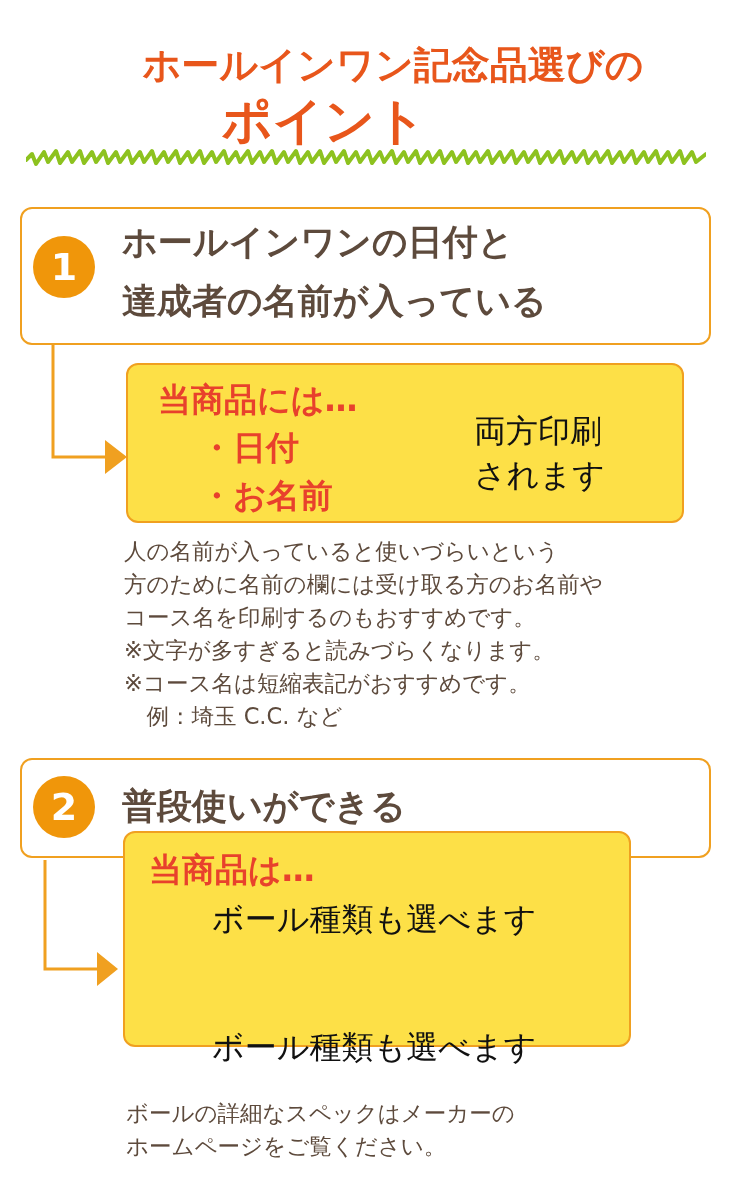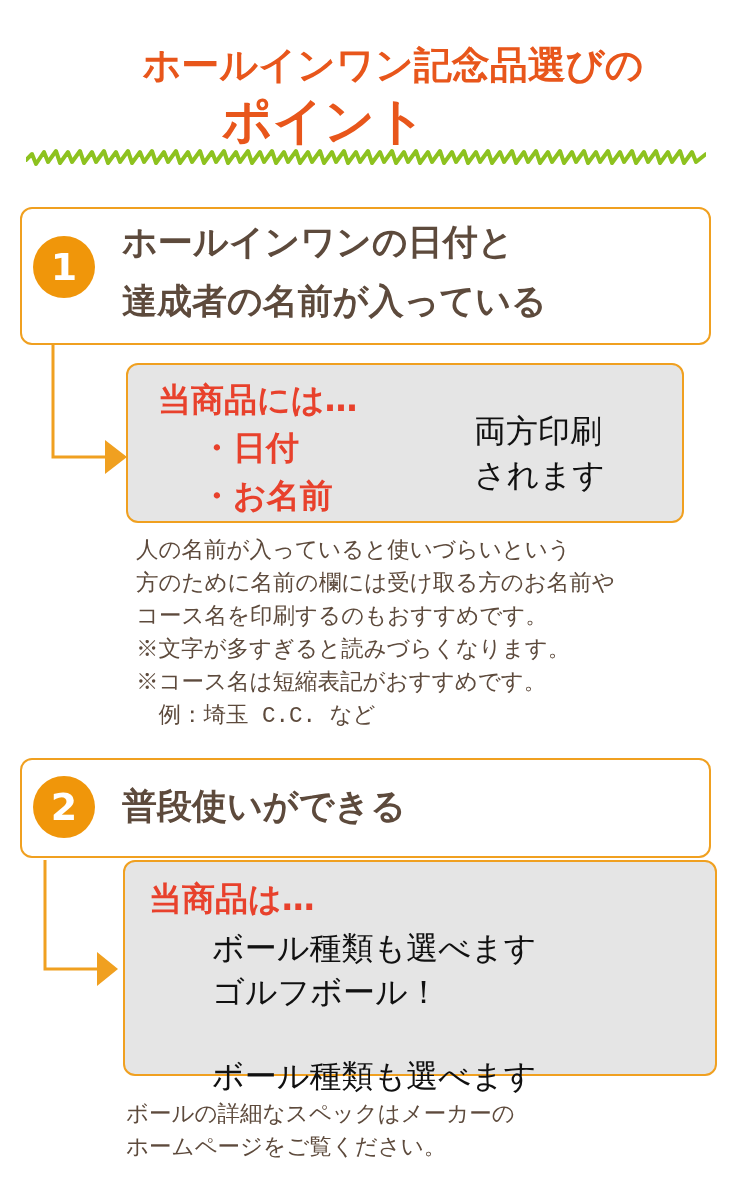--- a/index.html
+++ b/index.html
@@ -9,21 +9,21 @@
     .title-line1 { left: 0; width: 730px; top: 40px; text-align: center; font-size: 38px;
                    font-weight: bold; color: #e8561b; letter-spacing: 0px; line-height: 50px; margin-left: 28px; }
     .title-line2 { left: 0; width: 648px; top: 90px; text-align: center; font-size: 50px;
                    font-weight: bold; color: #e8561b; line-height: 62px; }
     .grass { left: 26px; top: 146px; width: 680px; height: 22px; }
     .point-box { border: 2px solid #f0a020; border-radius: 12px; background: #fff; box-sizing: border-box; }
     .badge { width: 62px; height: 62px; border-radius: 50%; background: #f0960a; color: #fff;
              font-size: 38px; font-weight: bold; text-align: center; line-height: 62px;
              font-family: "DejaVu Sans", sans-serif; }
     .point-title { color: #5d4a3c; font-weight: bold; font-size: 35px; line-height: 52px; }
-    .sub-box { border: 2px solid #f0a020; border-radius: 12px; background: #e5e5e5; box-sizing: border-box; }
+    .sub-box { border: 2px solid #f0a020; border-radius: 12px; background: #fde047; box-sizing: border-box; }
     .red { color: #e8412c; font-weight: bold; }
     .black { color: #111; }
     .note { color: #5d4a3c; font-size: 22.5px; line-height: 33px; }
     .connector { position: absolute; }
   </style>
 </head>
 <body>
 
 <div class="abs title-line1">ホールインワン記念品選びの</div>
 <div class="abs title-line2">ポイント</div>
@@ -43,42 +43,41 @@
 </svg>
 
 <div class="abs sub-box" style="left:126px; top:363px; width:558px; height:160px;">
   <div class="abs red" style="left:30px; top:10px; font-size:33px; line-height:50px;">当商品には…</div>
   <div class="abs red" style="left:72px; top:58px; font-size:33px; line-height:50px;">・日付</div>
   <div class="abs red" style="left:72px; top:106px; font-size:33px; line-height:50px;">・お名前</div>
   <div class="abs black" style="left:346px; top:44px; font-size:32px; line-height:44px;">両方印刷</div>
   <div class="abs black" style="left:346px; top:88px; font-size:32px; line-height:44px;">されます</div>
 </div>
 
-<div class="abs note" style="left:136px; top:535px;font-family:Liberation Mono, monospace;">
+<div class="abs note" style="left:124px; top:535px;">
   <div>人の名前が入っていると使いづらいという</div>
   <div>方のために名前の欄には受け取る方のお名前や</div>
   <div>コース名を印刷するのもおすすめです。</div>
   <div>※文字が多すぎると読みづらくなります。</div>
   <div>※コース名は短縮表記がおすすめです。</div>
   <div>　例：埼玉 C.C. など</div>
 </div>
 
 <div class="abs point-box" style="left:20px; top:758px; width:691px; height:100px;">
   <div class="abs badge" style="left:11px; top:16px;">2</div>
   <div class="abs point-title" style="left:100px; top:20px;">普段使いができる</div>
 </div>
 
 <svg class="connector" style="left:0; top:855px;" width="140" height="150">
   <polyline points="45,5 45,114 103,114" fill="none" stroke="#f0a020" stroke-width="3"></polyline>
   <polygon points="97,97 118,114 97,131" fill="#f0a020"></polygon>
 </svg>
 
-<div class="abs sub-box" style="left:123px; top:860px; width:594px; height:216px;">
+<div class="abs sub-box" style="left:123px; top:831px; width:508px; height:216px;">
   <div class="abs red" style="left:24px; top:12px; font-size:33px; line-height:50px;">当商品は…</div>
   <div class="abs black" style="left:87px; top:64px; font-size:32px; line-height:44px;">ボール種類も選べます</div>
-  <div class="abs black" style="left:87px; top:108px; font-size:32px; line-height:44px;">ゴルフボール！</div>
   <div class="abs black" style="left:87px; top:152px; font-size:32px; line-height:44px;margin-top:40px;">ボール種類も選べます</div>
 </div>
 
 <div class="abs note" style="left:126px; top:1097px;">
   <div>ボールの詳細なスペックはメーカーの</div>
   <div>ホームページをご覧ください。</div>
 </div>
 
 </body></html>

